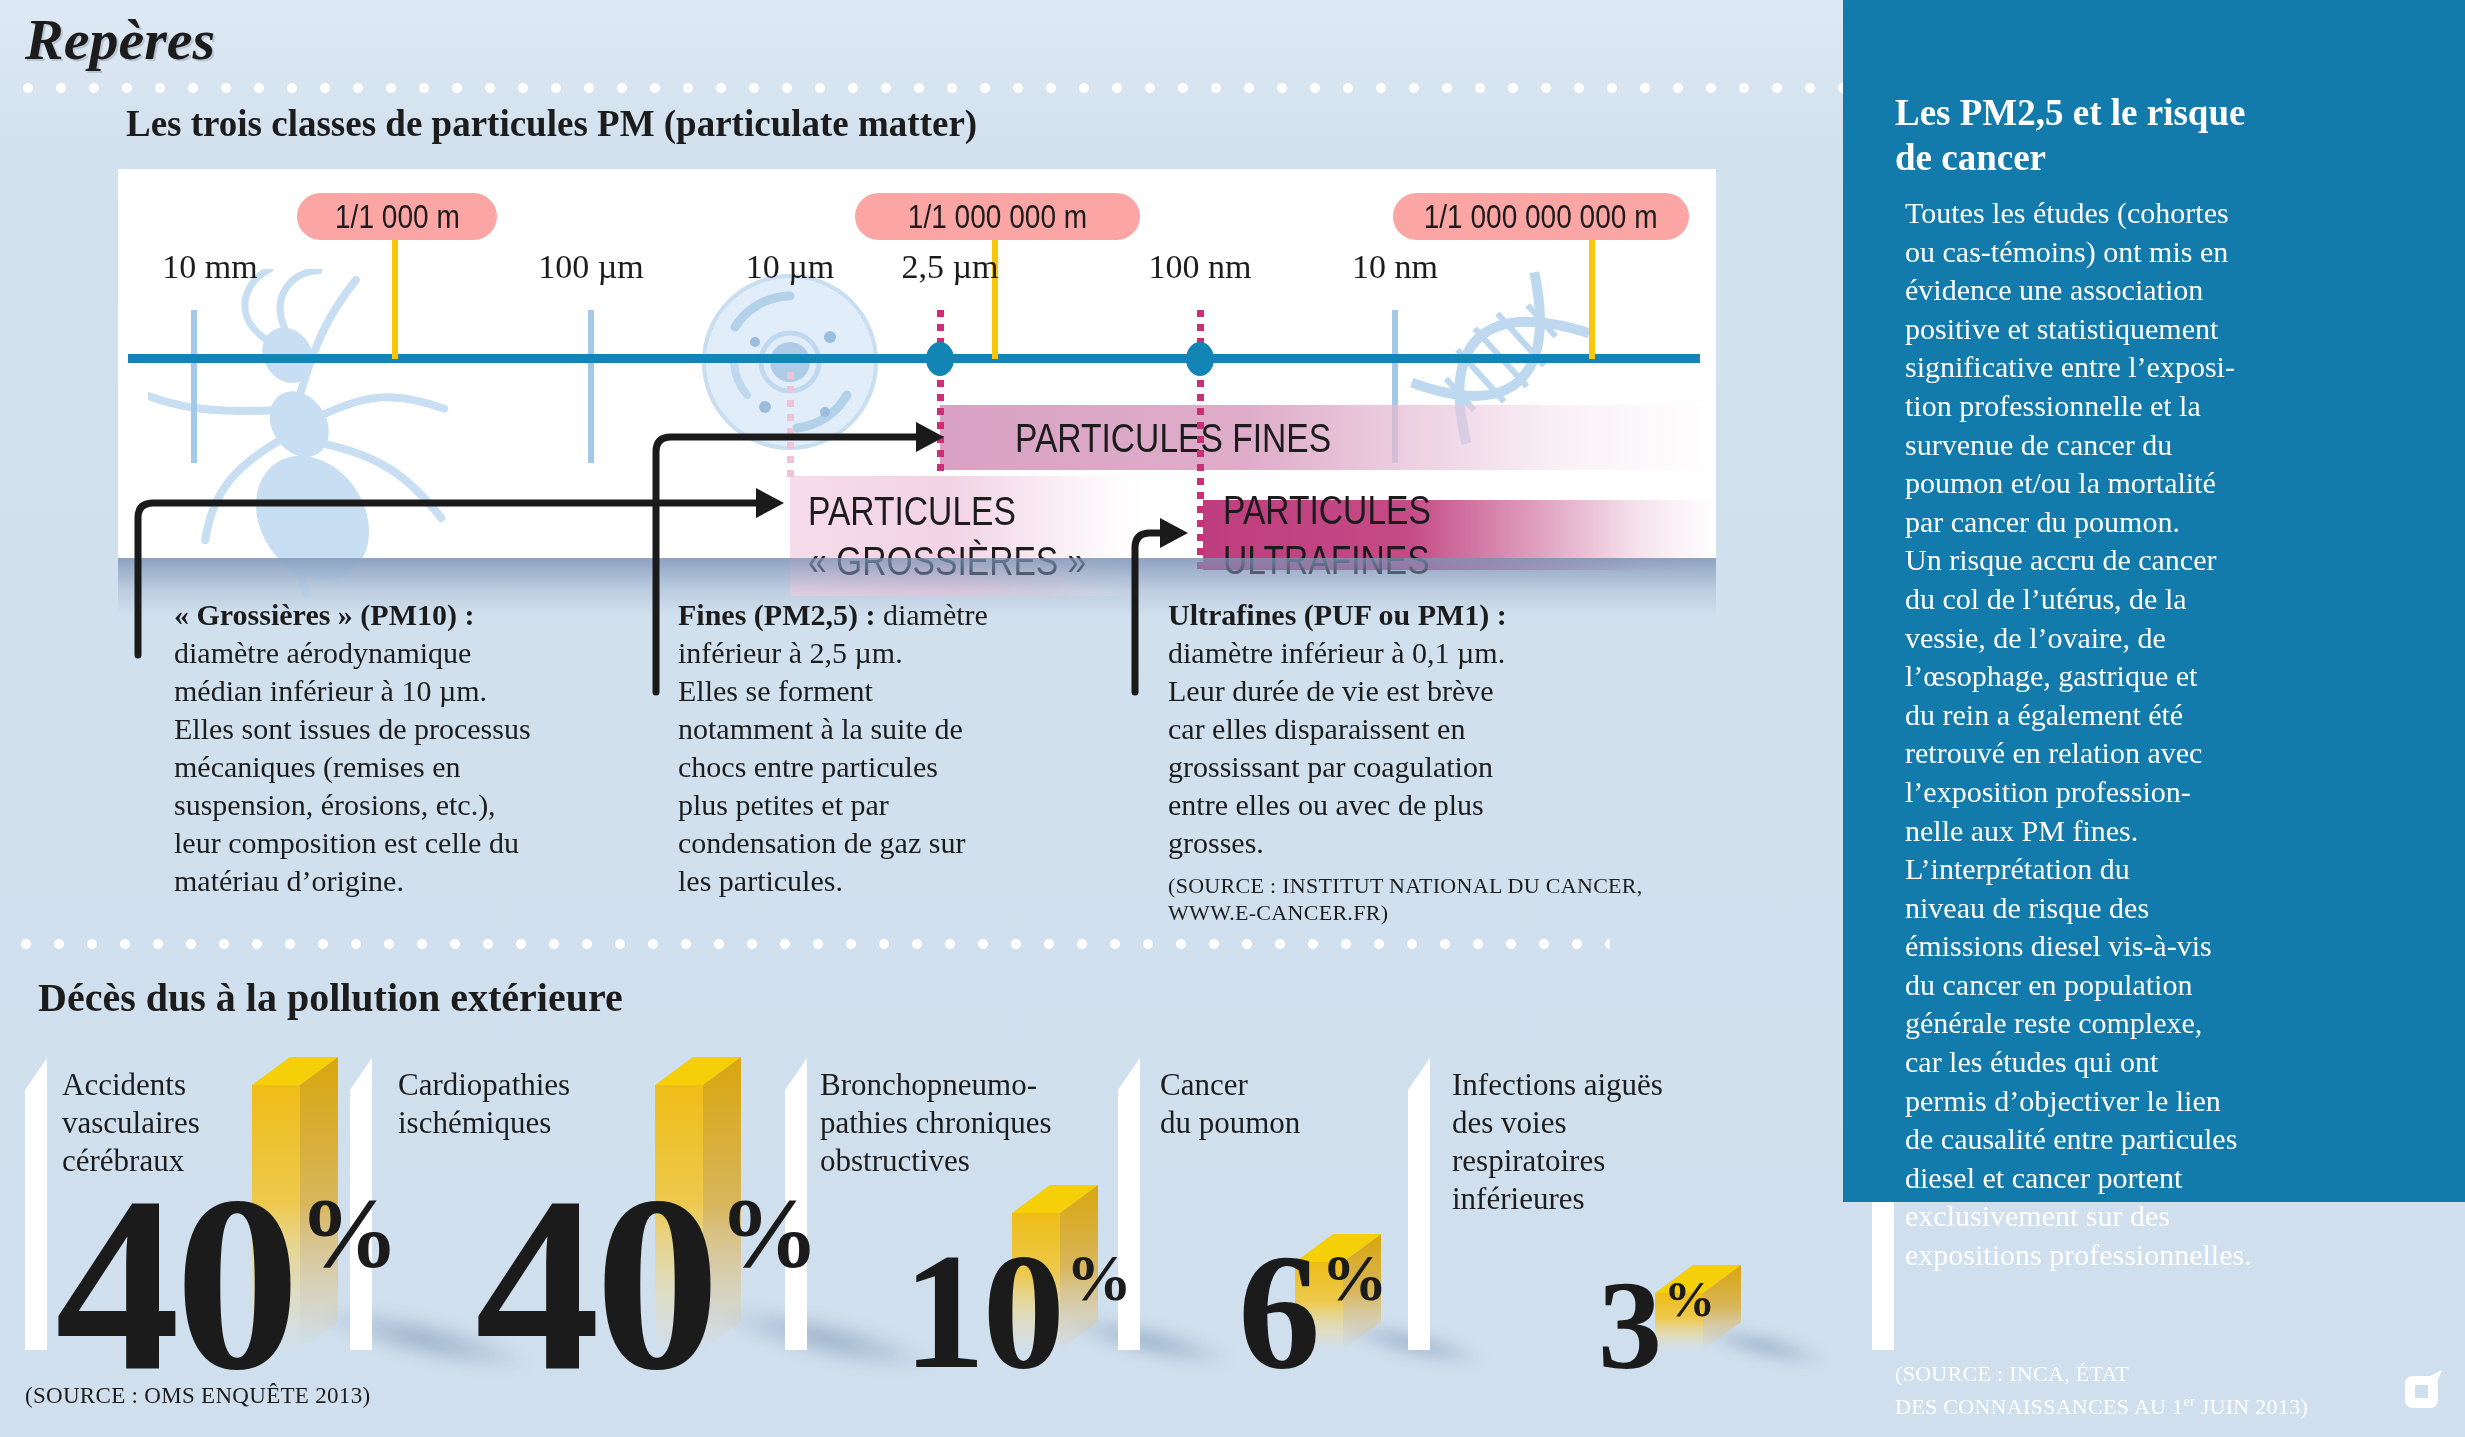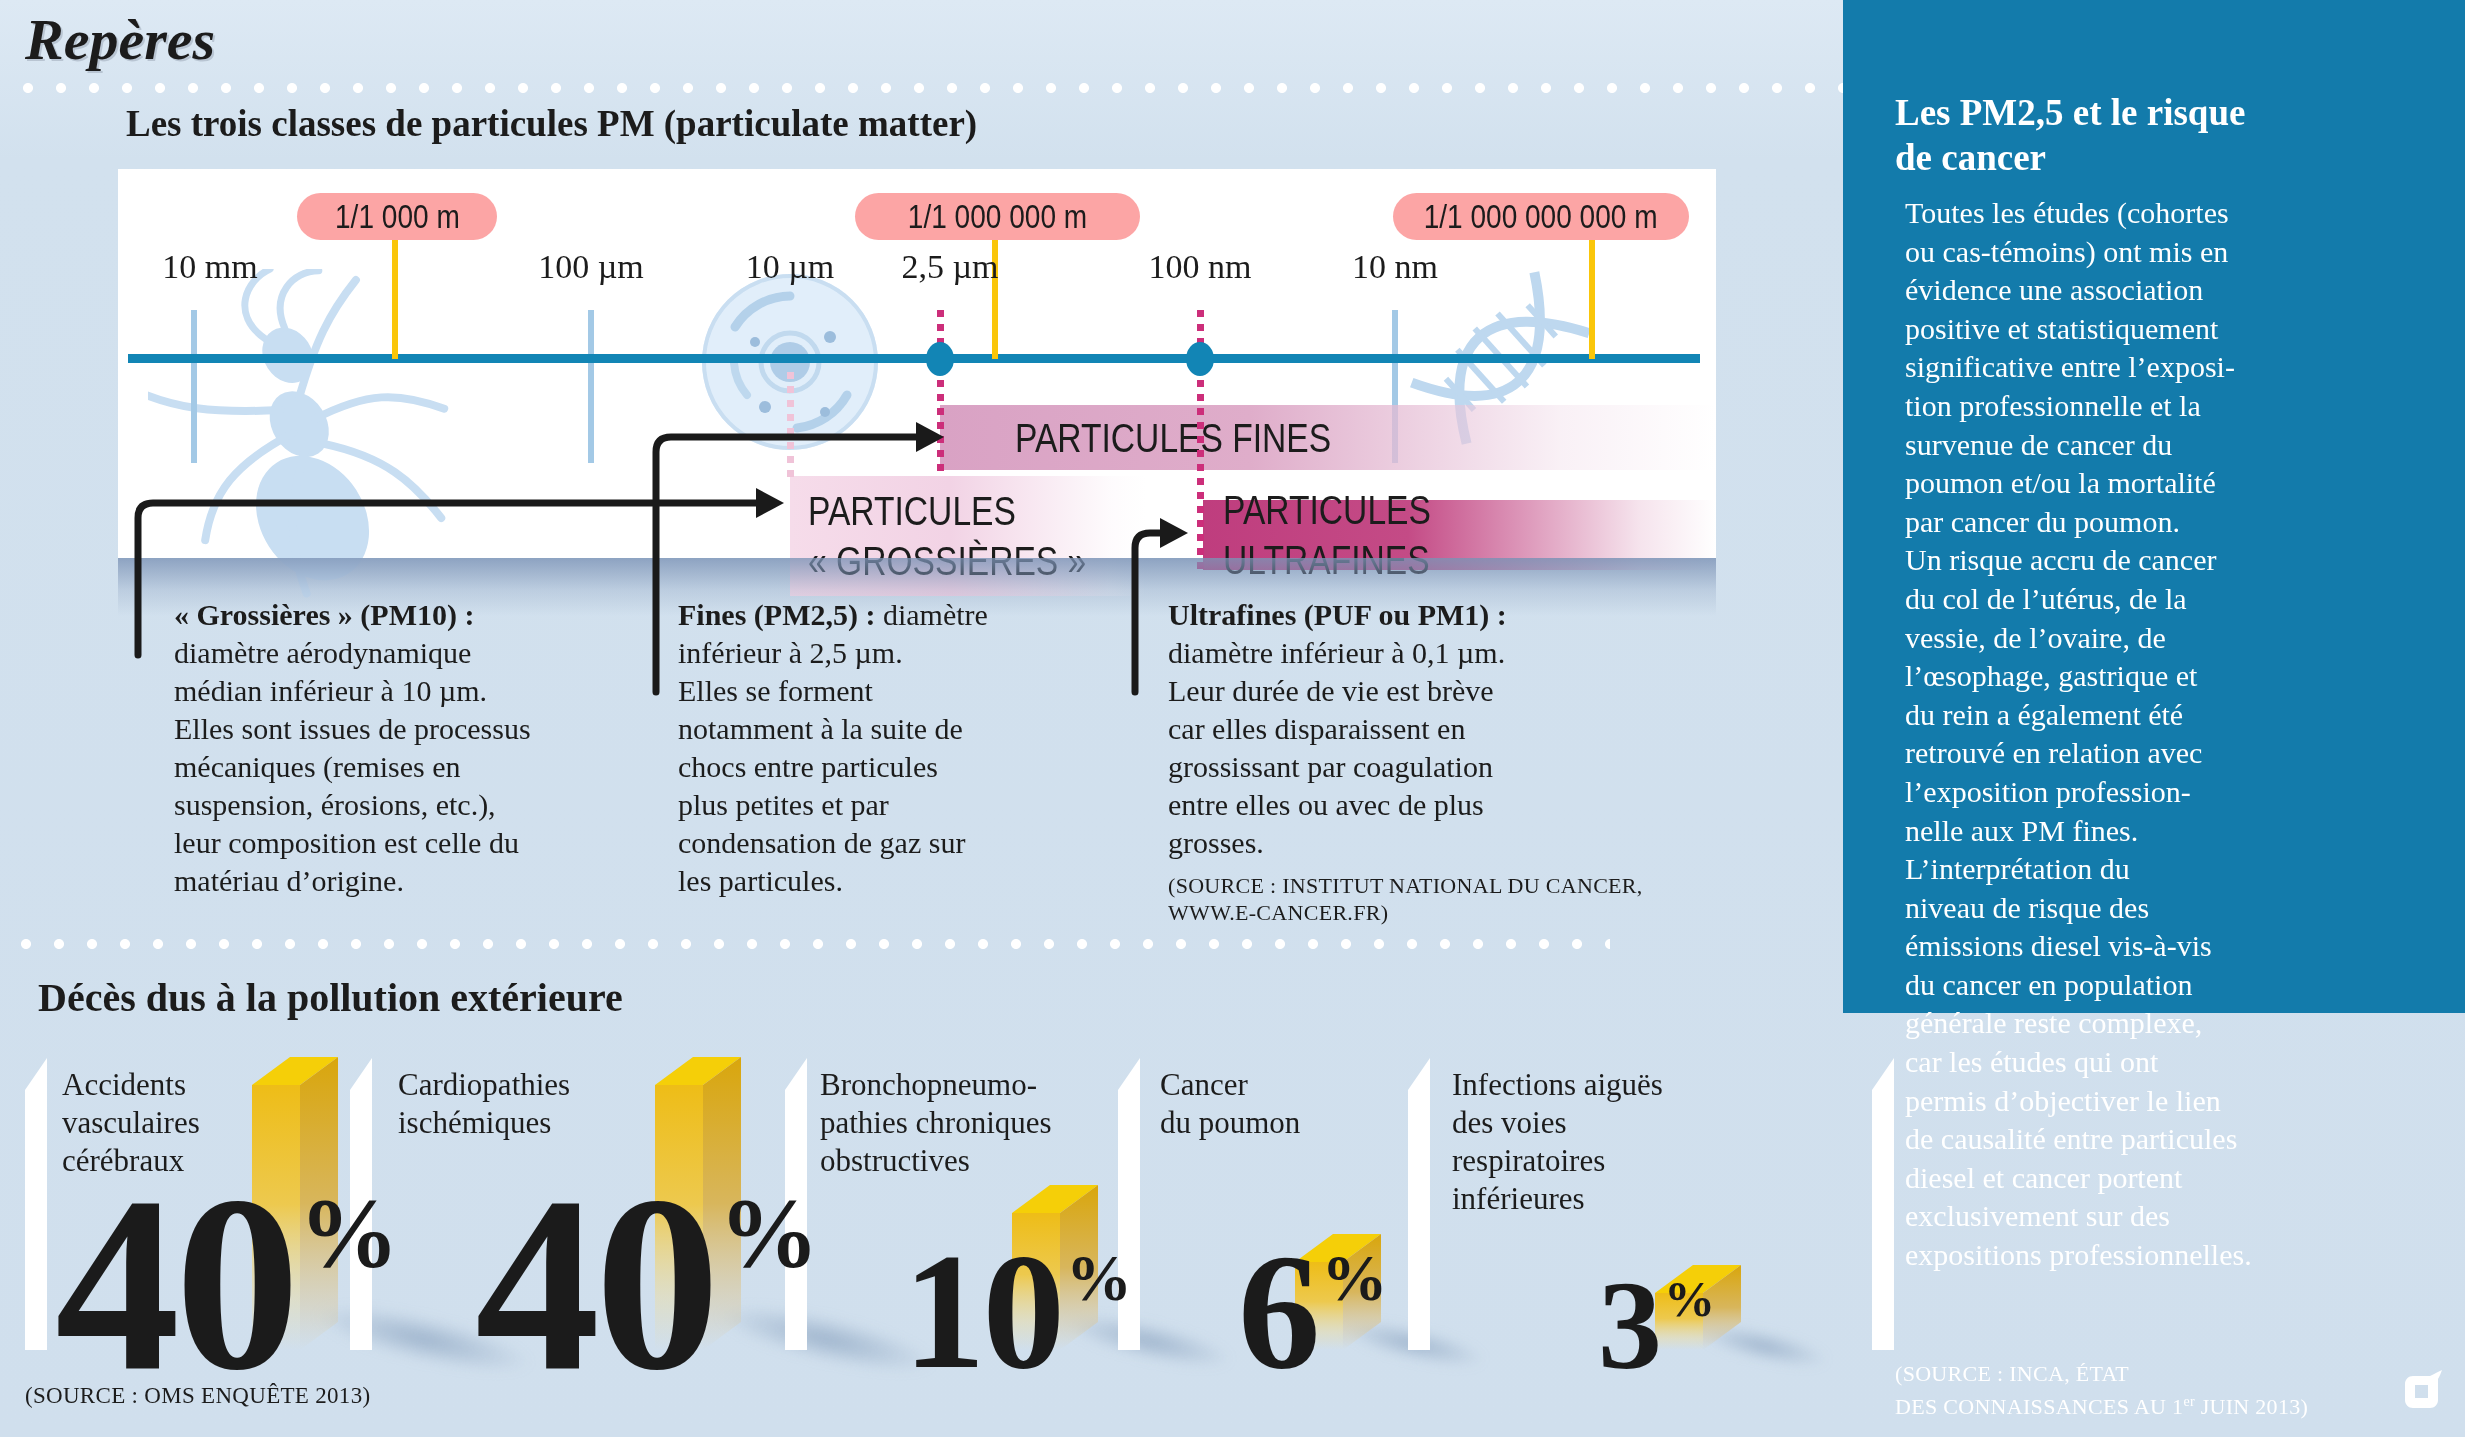--- a/index.html
+++ b/index.html
@@ -75,21 +75,21 @@
   .num{font-weight:700;color:#1b1b1b;line-height:.78;letter-spacing:-5px;}
   .num .pct{font-size:.40em;vertical-align:1.02em;letter-spacing:0;margin-left:4px;}
   #n0{left:55px;top:1186px;font-size:250px;}
   #n1{left:475px;top:1186px;font-size:250px;}
   #n2{left:903px;top:1248px;font-size:165px;letter-spacing:-3px;}
   #n3{left:1238px;top:1248px;font-size:165px;letter-spacing:-3px;}
   #n4{left:1598px;top:1276px;font-size:128px;letter-spacing:-2px;}
   #src-oms{left:25px;top:1383px;font-size:23px;letter-spacing:.3px;}
 
   
-  #sidebar{left:1843px;top:0;width:622px;height:1013px;background:#137bab;color:#ffffff;}
+  #sidebar{left:1843px;top:0;width:622px;height:1202px;background:#137bab;color:#ffffff;}
   #sb-title{left:52px;top:90px;font-size:37px;font-weight:700;line-height:45px;}
   #sb-body{left:62px;top:194px;font-size:30px;line-height:38.6px;}
   #sb-src{left:52px;top:1360px;font-size:22px;line-height:28px;letter-spacing:.3px;}
   #sb-src sup{font-size:14px;}
   #sb-logo{left:560px;top:1370px;}
 </style>
 </head>
 <body>
 
 <div id="page">

